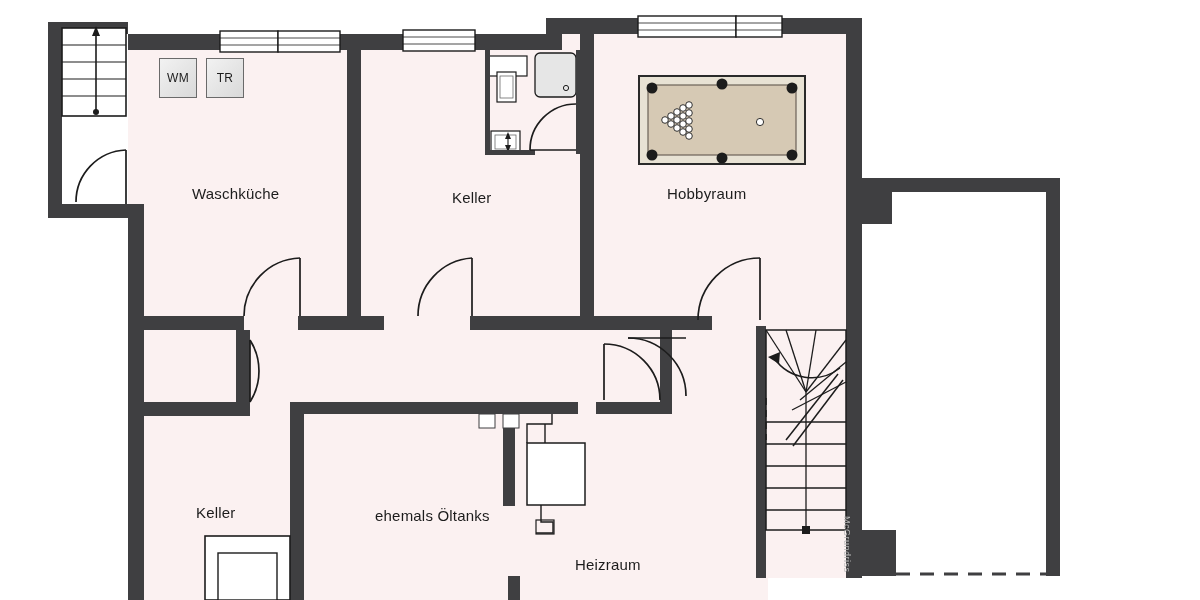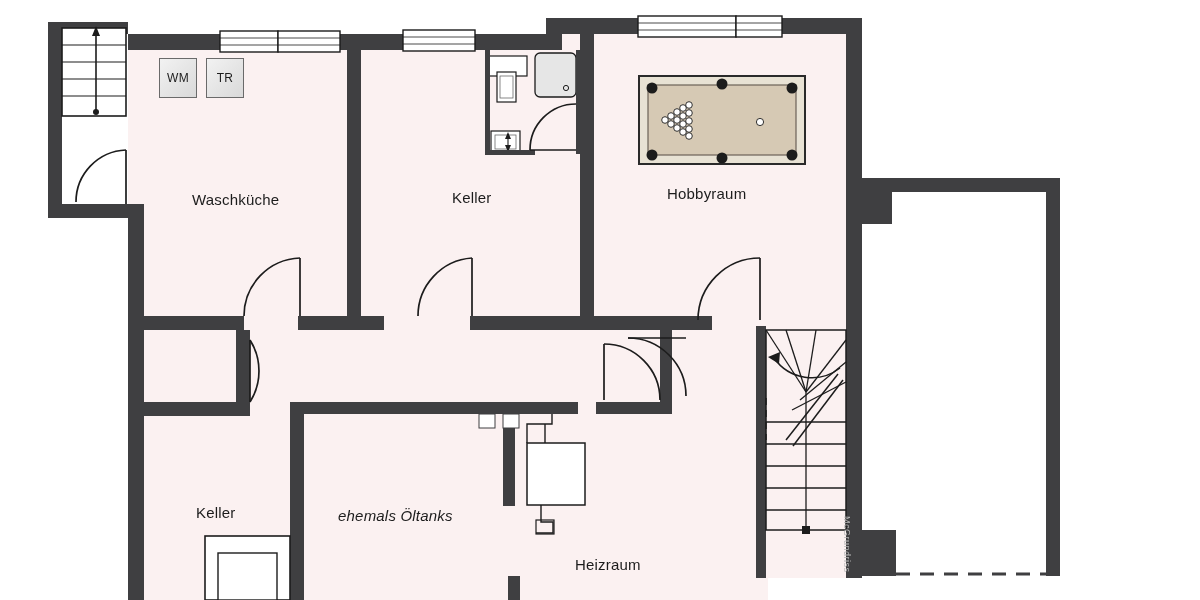--- a/index.html
+++ b/index.html
@@ -334,27 +334,27 @@
               border:1.4px solid #6a6a6a; display:flex; align-items:center; justify-content:center;">
     <span class="appliance-label" style="position:static;">WM</span>
   </div>
 
   <div style="position:absolute; left:206px; top:58px; width:36px; height:38px;
               background:linear-gradient(135deg,#f2f2f2,#d9d9d9);
               border:1.4px solid #6a6a6a; display:flex; align-items:center; justify-content:center;">
     <span class="appliance-label" style="position:static;">TR</span>
   </div>
 
-  <div class="room-label" style="left:192px; top:191px;">Waschküche</div>
+  <div class="room-label" style="left:192px; top:185px;">Waschküche</div>
 
   <div class="room-label" style="left:452px; top:189px;">Keller</div>
 
   <div class="room-label" style="left:667px; top:185px;">Hobbyraum</div>
 
   <div class="room-label" style="left:196px; top:504px;">Keller</div>
 
-  <div class="room-label" style="left:338px; top:507px;font-style:italic;">ehemals Öltanks</div>
+  <div class="room-label" style="left:375px; top:507px;">ehemals Öltanks</div>
 
   <div class="room-label" style="left:575px; top:556px;">Heizraum</div>
 
   <div class="watermark" style="left:852px; top:516px;">McGrundriss</div>
 
 </div>
 
 </body></html>

